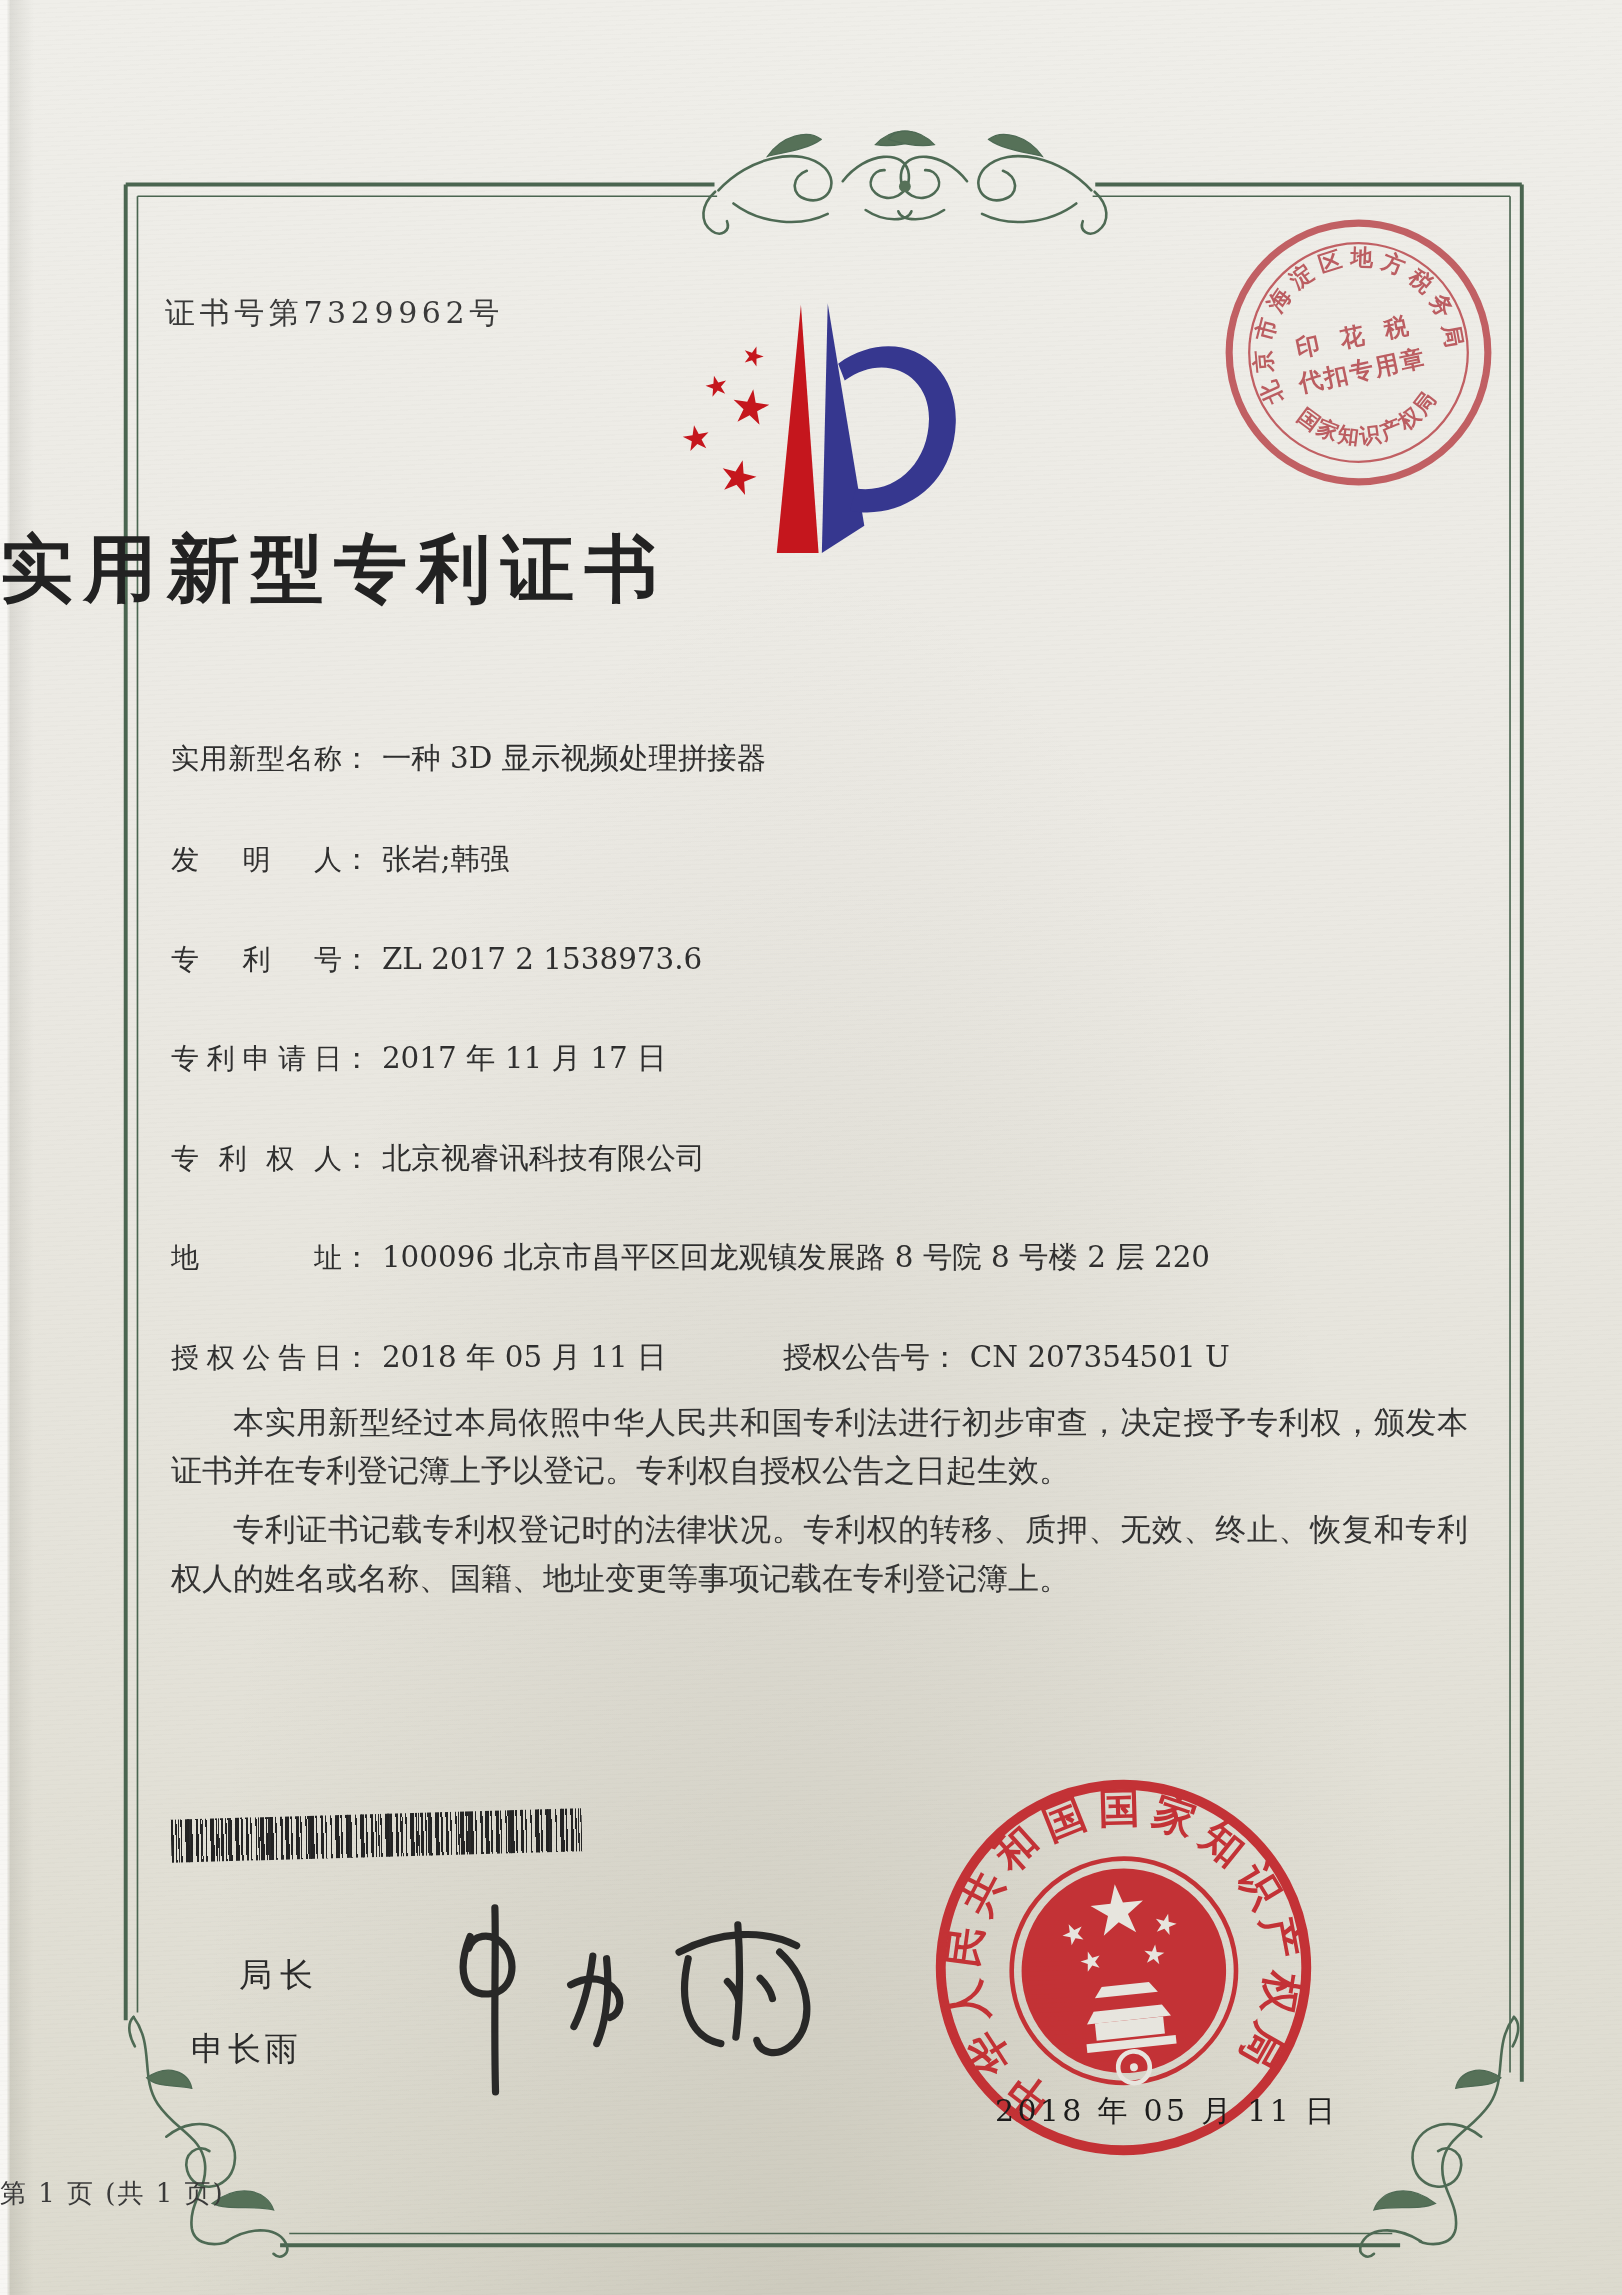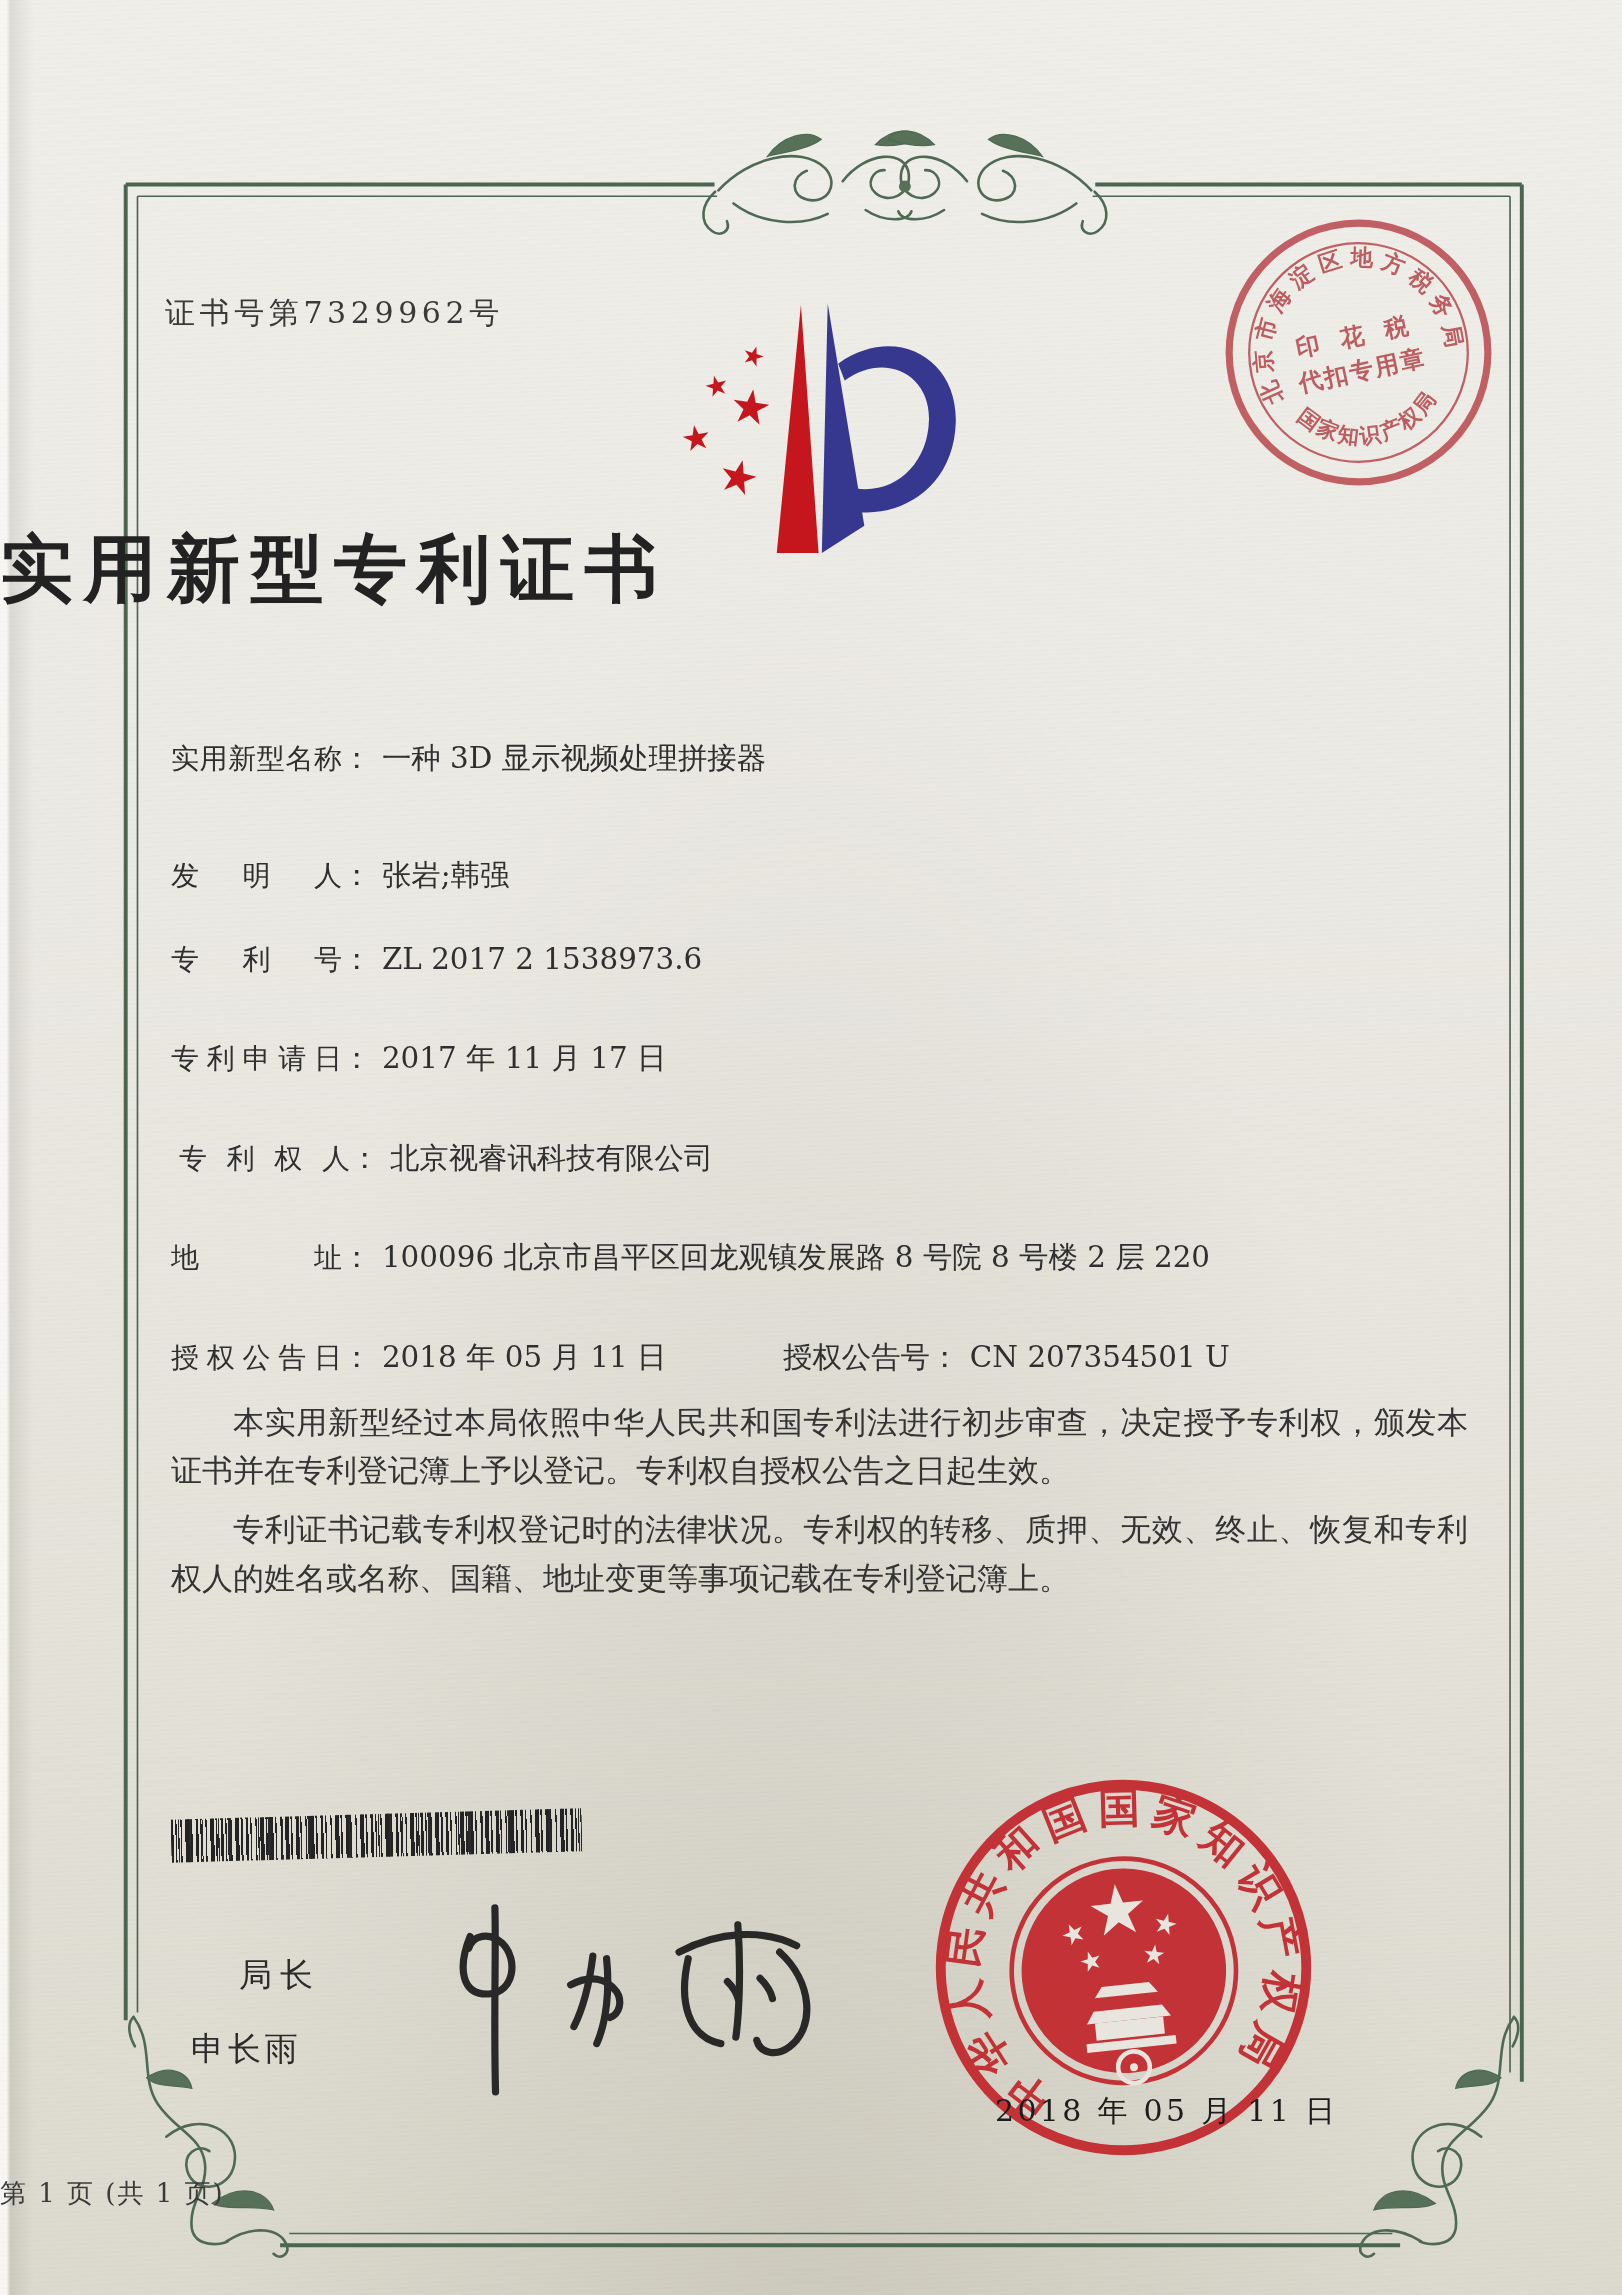--- a/index.html
+++ b/index.html
@@ -127,30 +127,30 @@
     </text>
     <text x="225" y="212" text-anchor="middle" fill="#b54a4f" font-size="37" font-weight="bold" letter-spacing="10">印 花 税</text>
     <text x="225" y="266" text-anchor="middle" fill="#b54a4f" font-size="37" font-weight="bold" letter-spacing="3">代扣专用章</text>
   </svg>
 
   <div class="abs z title">实用新型专利证书</div>
 
   <div class="abs z row" style="top:739px;">
     <span class="lbl">实用新型名称</span><span class="col">：</span><span class="val">一种 3D 显示视频处理拼接器</span>
   </div>
-  <div class="abs z row" style="top:840px;margin-top:16px;">
+  <div class="abs z row" style="top:840px;">
     <span class="lbl">发明人</span><span class="col">：</span><span class="val">张岩;韩强</span>
   </div>
   <div class="abs z row" style="top:940px;">
     <span class="lbl">专利号</span><span class="col">：</span><span class="val">ZL 2017 2 1538973.6</span>
   </div>
   <div class="abs z row" style="top:1039px;">
     <span class="lbl">专利申请日</span><span class="col">：</span><span class="val">2017 年 11 月 17 日</span>
   </div>
-  <div class="abs z row" style="top:1139px;margin-left:8px;">
+  <div class="abs z row" style="top:1139px;">
     <span class="lbl">专利权人</span><span class="col">：</span><span class="val">北京视睿讯科技有限公司</span>
   </div>
   <div class="abs z row" style="top:1238px;">
     <span class="lbl">地址</span><span class="col">：</span><span class="val">100096 北京市昌平区回龙观镇发展路 8 号院 8 号楼 2 层 220</span>
   </div>
   <div class="abs z row" style="top:1338px;">
     <span class="lbl">授权公告日</span><span class="col">：</span><span class="val">2018 年 05 月 11 日</span>
     <span class="grant-pub">
       <span>授权公告号</span><span>：</span><span class="val">CN 207354501 U</span>
     </span>

